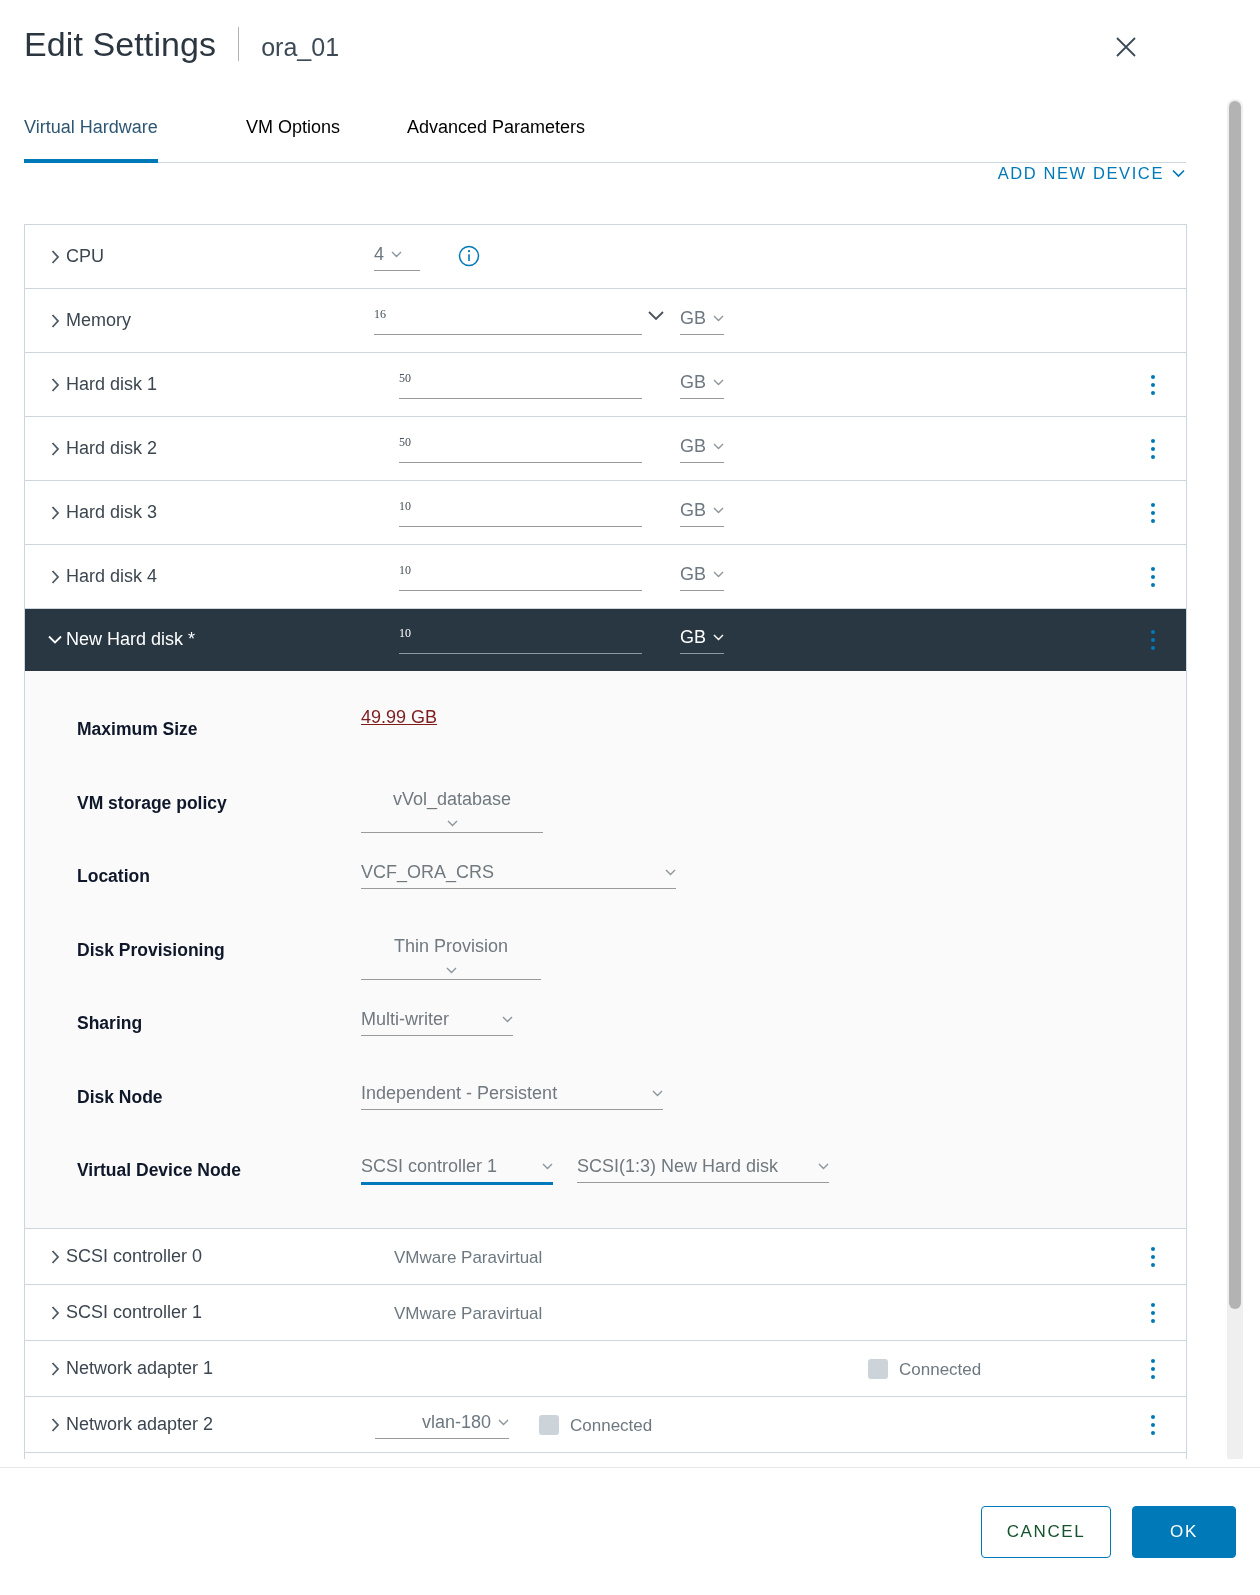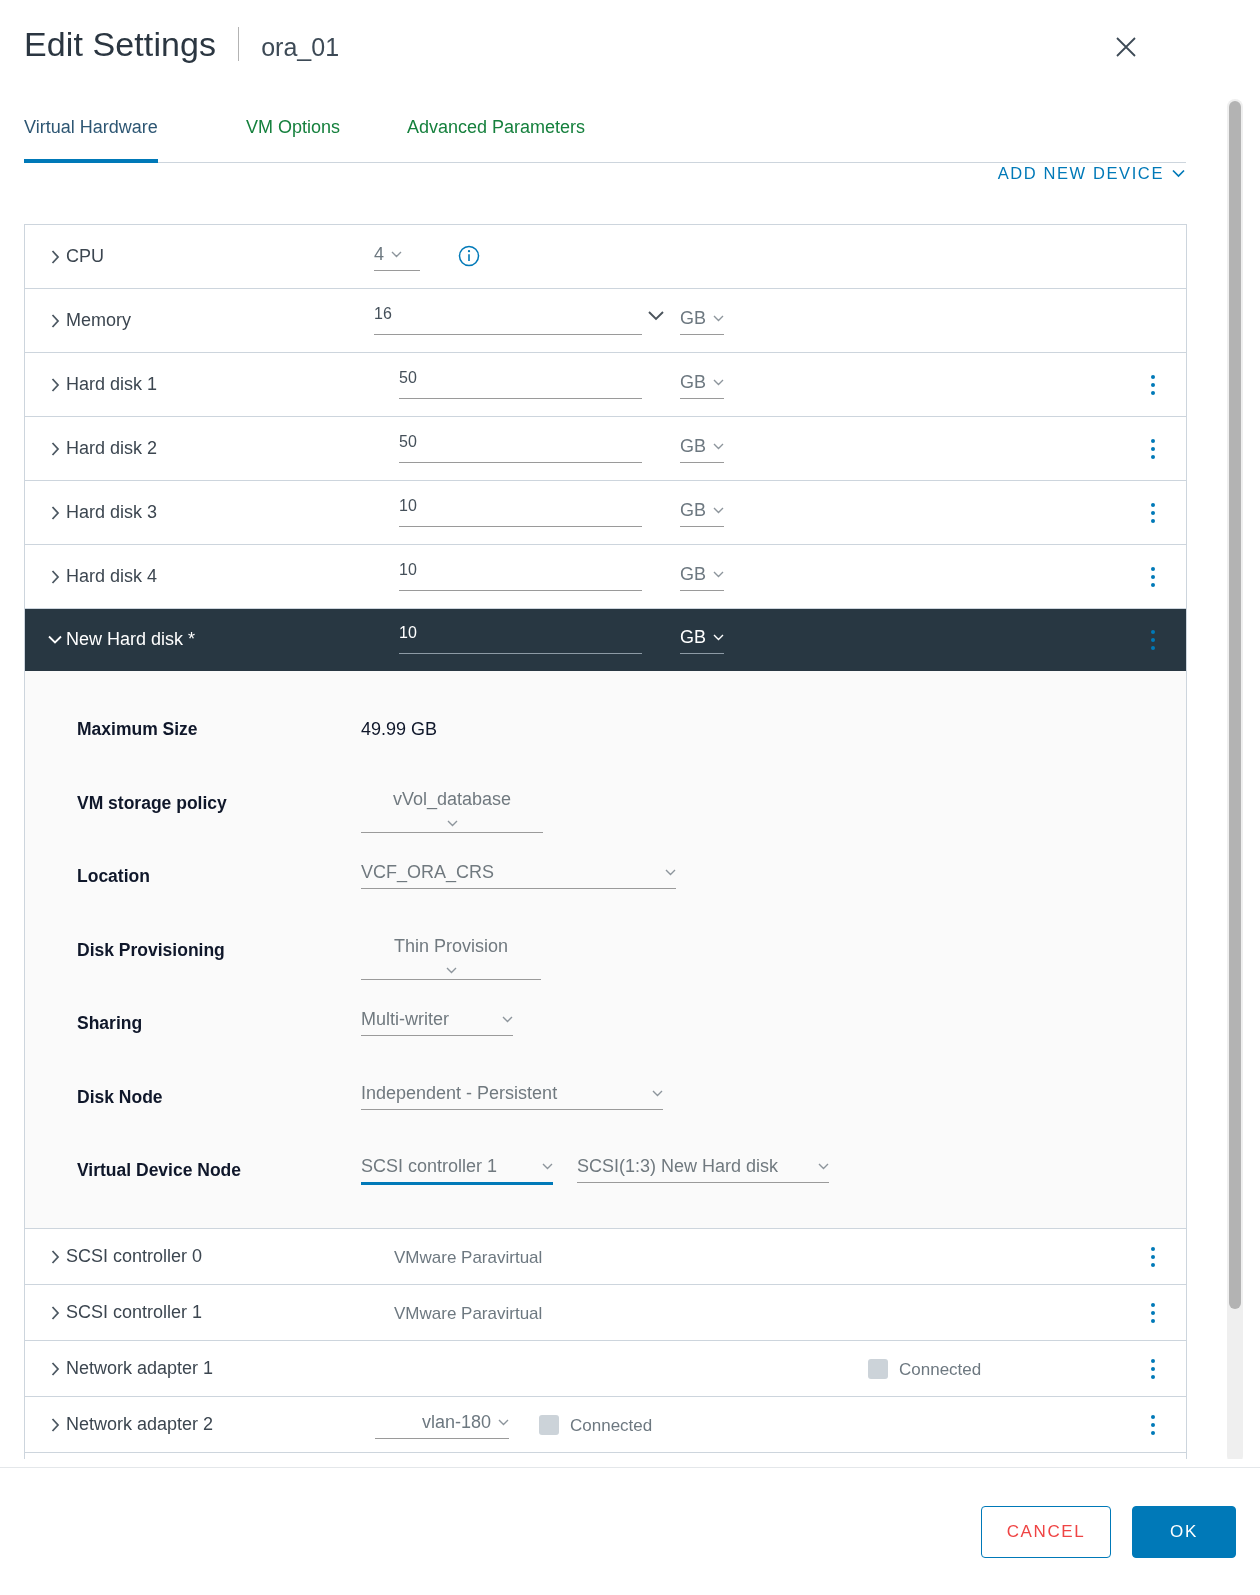--- a/index.html
+++ b/index.html
@@ -71,21 +71,21 @@
     width: 1162px;
     height: 46px;
     border-bottom: 1px solid #cdd5dd;
     margin-top: 12px;
   }
   .tab {
     position: absolute;
     top: 0;
     height: 46px;
     font-size: 18px;
-    color: #15803d;
+    color: #000000;
     cursor: pointer;
     padding-bottom: 10px;
     white-space: nowrap;
   }
   .tab.active {
     color: #2d5673;
     border-bottom: 4px solid #0079b8;
   }
   .tab-0 { left: 0px; }
   .tab-1 { left: 222px; }
@@ -151,22 +151,22 @@
     left: 41px;
     font-weight: 400;
   }
 
   
   .underline-input {
     position: absolute;
     border: none;
     border-bottom: 1px solid #9a9a9a;
     background: transparent;
-    font-family: Liberation Sans, sans-serif;
-    font-size: 16px;
+    font-family: Liberation Serif, serif;
+    font-size: 12px;
     color: #45505a;
     outline: none;
     padding: 0 0 13px 0;
     height: 28px;
   }
   .row.dark .underline-input {
     color: #ffffff;
     border-bottom-color: #8d9aa5;
   }
 
@@ -236,24 +236,25 @@
     left: 52px;
     top: 14px;
     font-size: 17.5px;
     font-weight: bold;
     color: #0f172a;
     white-space: nowrap;
   }
   .drow .dvalue-plain {
     position: absolute;
     left: 336px;
-    top: 14px;
+    top: 2px;
     font-size: 18px;
-    color: #0f172a;
+    color: #7f1d1d;
     white-space: nowrap;
+    text-decoration: underline;
   }
   .dsel {
     position: absolute;
     top: 10px;
     display: flex;
     align-items: center;
     justify-content: space-between;
     font-size: 18px;
     color: #70797f;
     border-bottom: 1px solid #9a9a9a;
@@ -312,21 +313,21 @@
     cursor: pointer;
     display: flex;
     align-items: center;
     justify-content: center;
   }
   .btn-cancel {
     right: 149px;
     width: 130px;
     background: #ffffff;
     border: 1px solid #0079b8;
-    color: #ef4444;
+    color: #14532d;
   }
   .btn-ok {
     right: 24px;
     width: 104px;
     background: #0079b8;
     border: 1px solid #0079b8;
     color: #ffffff;
   }
 
   

